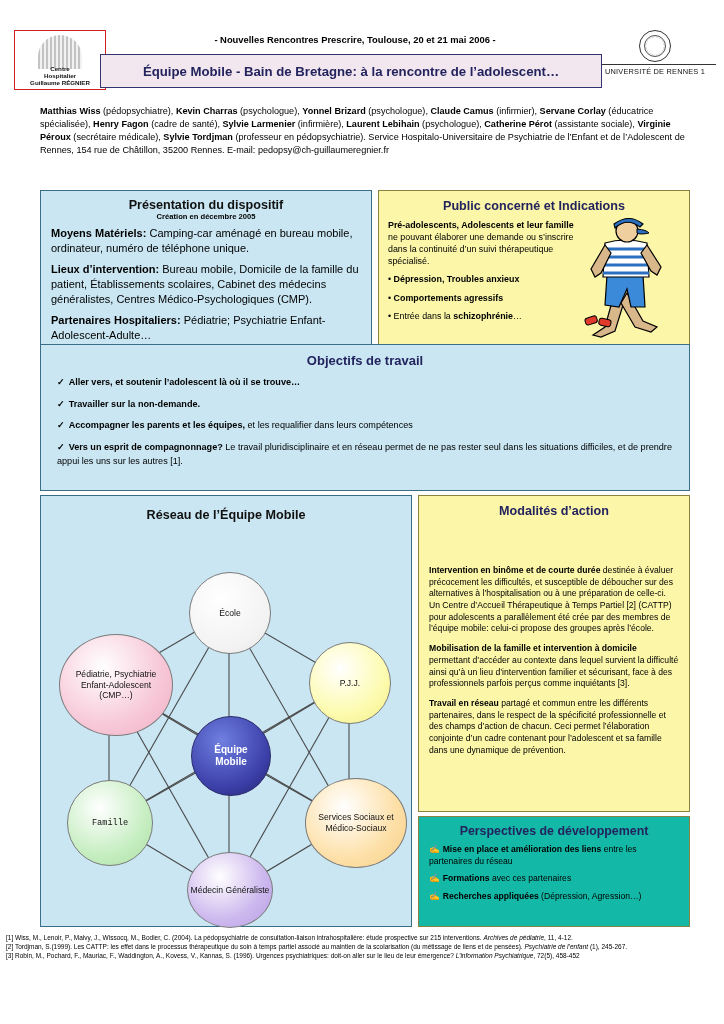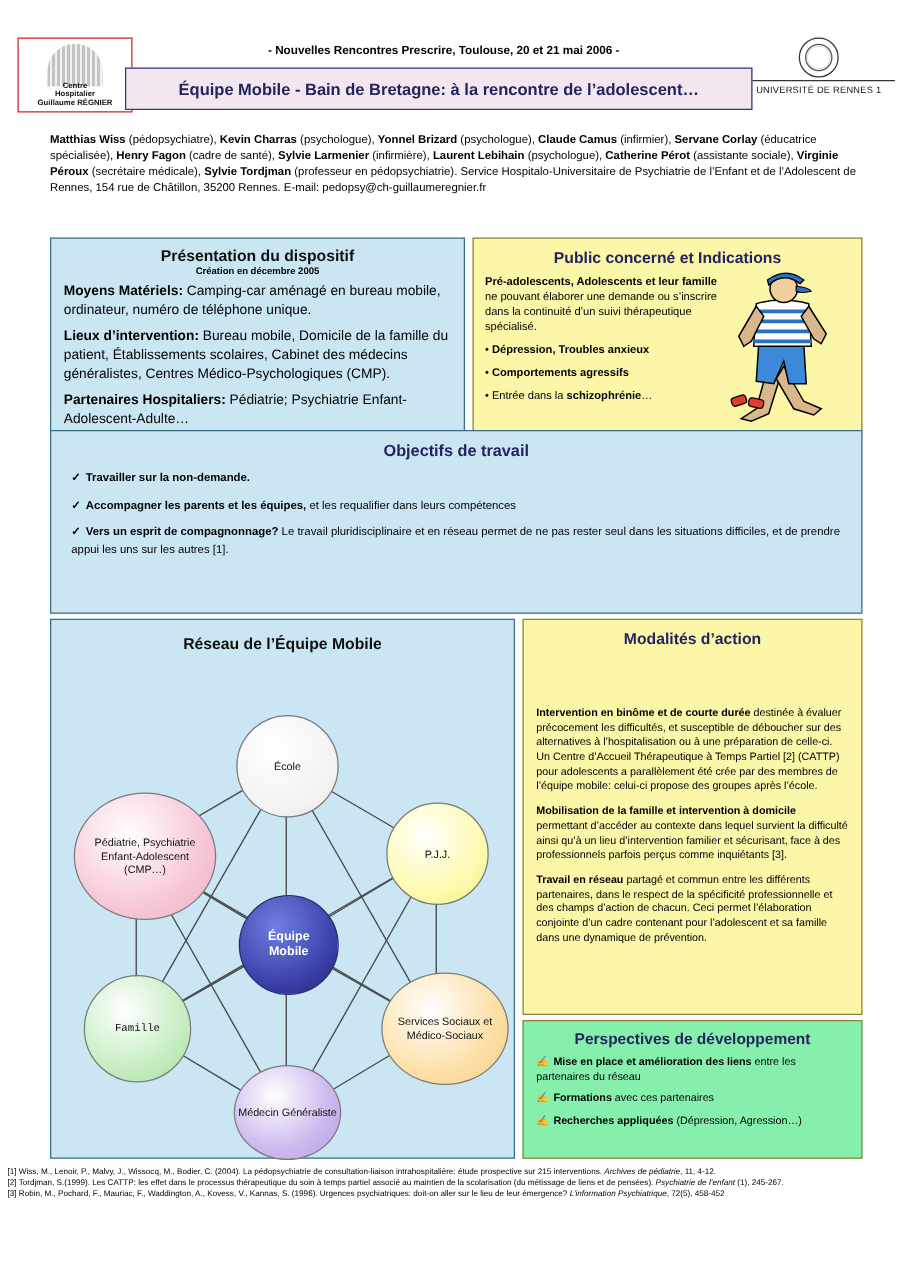--- a/index.html
+++ b/index.html
@@ -139,21 +139,21 @@
   }
   #box-modalites .hd{
     font-size:12.6px;font-weight:bold;text-align:center;color:#23235e;
     padding-top:8px;padding-bottom:7px;
   }
   #box-modalites .body{padding:0 10px;font-size:8.6px;line-height:1.36;margin-top:40px;}
   #box-modalites p{margin:0 0 8px 0;}
 
   #box-persp{
     left:418px;top:816px;width:270px;height:109px;
-    background:#86efac;border:1px solid #8a8340;
+    background:#14b8a6;border:1px solid #8a8340;
   }
   #box-persp .hd{
     font-size:12.4px;font-weight:bold;text-align:center;color:#23235e;
     padding-top:7px;padding-bottom:6px;
   }
   #box-persp .body{padding:0 10px;font-size:8.6px;line-height:1.35;}
   #box-persp p{margin:0 0 6px 0;}
   .arrow{font-weight:bold;margin-right:3px;}
 
   .refs{
@@ -233,20 +233,23 @@
       <g stroke="#000" stroke-width="1">
         <rect x="14" y="102" width="12" height="7" rx="2.5" fill="#e03b2b" transform="rotate(-18 20 105)"></rect>
         <rect x="28" y="104" width="12" height="7" rx="2.5" fill="#e03b2b" transform="rotate(12 34 107)"></rect>
       </g>
     </svg>
   </div>
 
   <div class="box" id="box-objectifs">
     <div class="hd">Objectifs de travail</div>
     <div class="body">
+      <div class="li">
+        <span class="ck">✓</span><span><b>Aller vers, et soutenir l’adolescent là où il se trouve…</b></span>
+      </div>
       <div class="li">
         <span class="ck">✓</span><span><b>Travailler sur la non-demande.</b></span>
       </div>
       <div class="li">
         <span class="ck">✓</span><span><b>Accompagner les parents et les équipes,</b> et les requalifier dans leurs compétences</span>
       </div>
       <div class="li">
         <span class="ck">✓</span><span><b>Vers un esprit de compagnonnage?</b> Le travail pluridisciplinaire et en réseau permet de ne pas rester seul dans les situations difficiles, et de prendre appui les uns sur les autres [1].</span>
       </div>
     </div>

